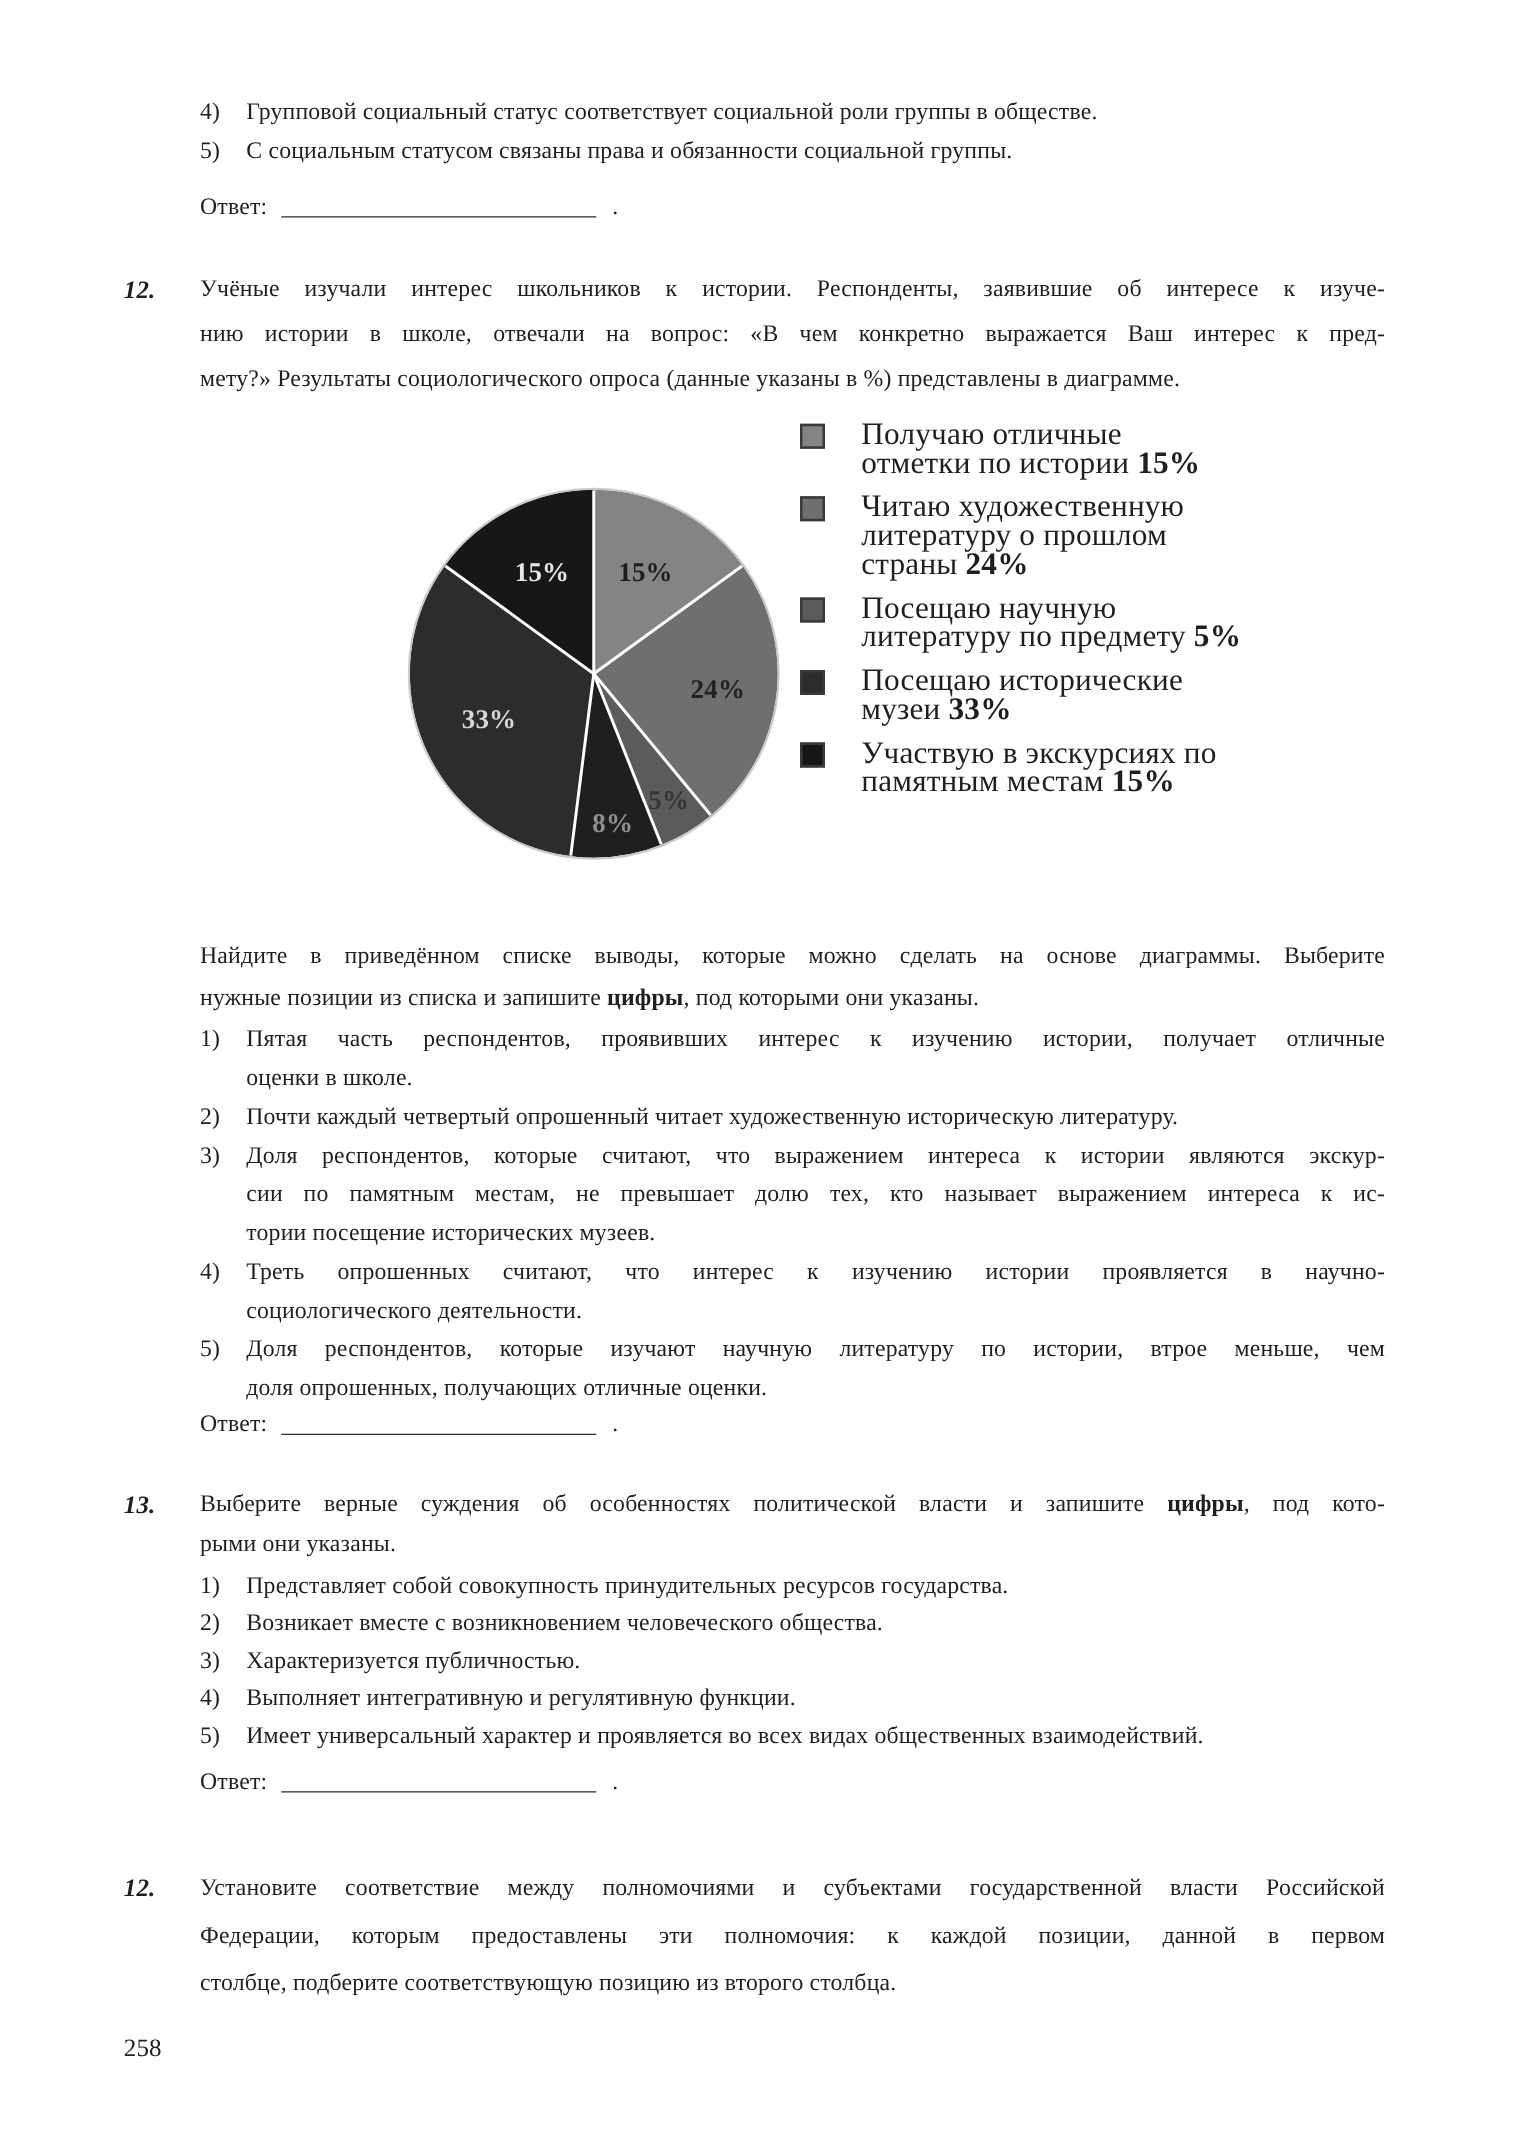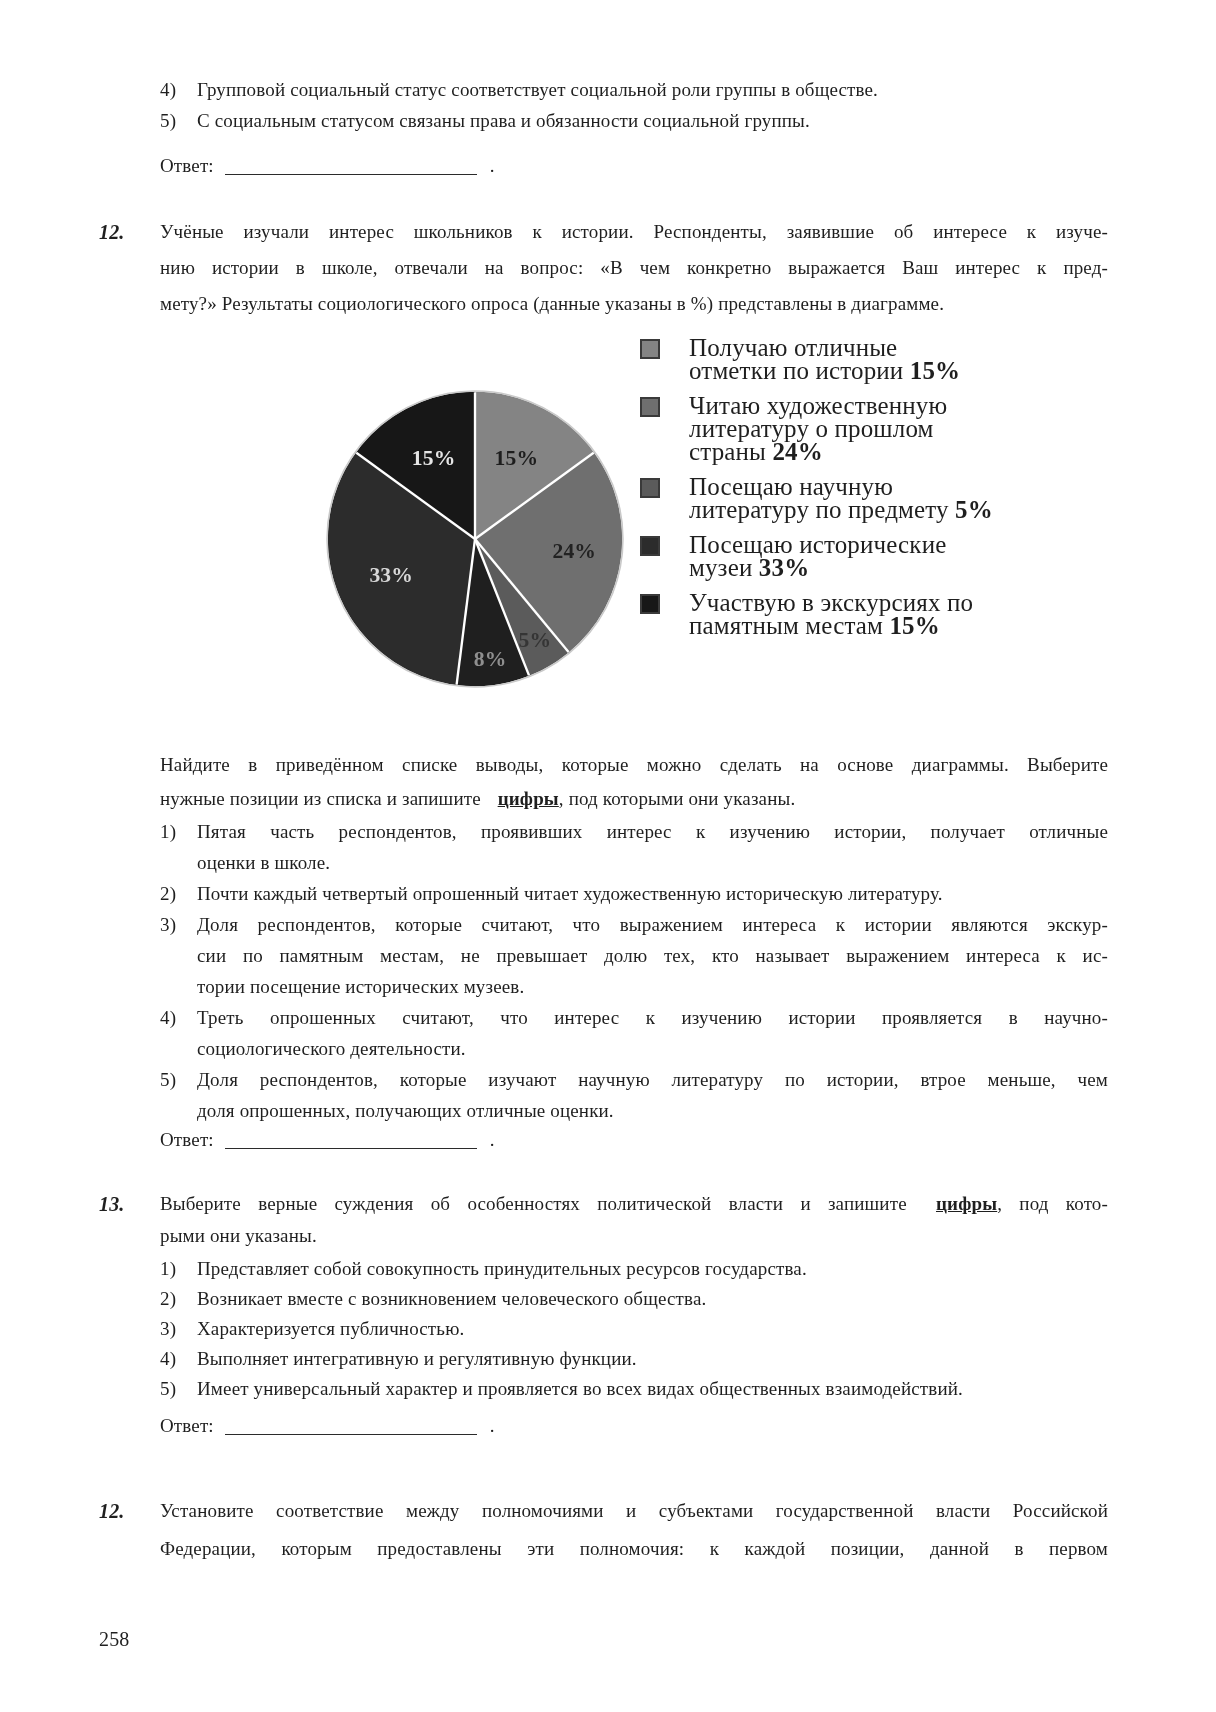--- a/index.html
+++ b/index.html
@@ -9,21 +9,21 @@
     color:#1f1f1f;font-size:19px;letter-spacing:0.15px;overflow:hidden;
   }
   .qnum{position:absolute;left:99px;font-weight:bold;font-size:20px;font-style:italic;}
   .para{position:absolute;left:160px;width:948px;}
   .lh31{line-height:31px;}
   .lh32{line-height:32px;}
   .lh34{line-height:34px;}
   .lh36{line-height:36px;}
   .lh38{line-height:38px;}
   .j{text-align:justify;text-align-last:justify;}
-  .bu{font-weight:bold;text-decoration:underline;margin-left:12px;}
+  .bu{font-weight:bold;}
   .li{position:relative;padding-left:37px;}
   .li .n{position:absolute;left:0;top:0;}
   .answer-row{position:absolute;left:160px;white-space:nowrap;}
   .ansline{display:inline-block;width:252px;height:18px;border-bottom:1.6px solid #2b2b2b;vertical-align:-3px;margin-left:11px;}
   .dot{margin-left:13px;}
   
   .chart{position:absolute;left:0;top:336px;width:1216px;height:400px;}
   .pie-wrap{position:absolute;left:318px;top:46px;}
   .legend{position:absolute;left:640px;top:0px;width:450px;}
   .legend-item{display:flex;margin-bottom:12px;}
@@ -190,17 +190,18 @@
   </div>
 
   <div class="answer-row lh31" style="top:1410px;">
     <span>Ответ:</span><span class="ansline"></span><span class="dot">.</span>
   </div>
 
   <div class="qnum lh38" style="top:1492px;">12.</div>
   <div class="para lh38" style="top:1492px;">
     <div class="j">Установите соответствие между полномочиями и субъектами государственной власти Российской</div>
     <div class="j">Федерации, которым предоставлены эти полномочия: к каждой позиции, данной в первом</div>
+    <div>столбце, подберите соответствующую позицию из второго столбца.</div>
   </div>
 
   <div class="page-num">258</div>
 
 </div>
 
 </body></html>

